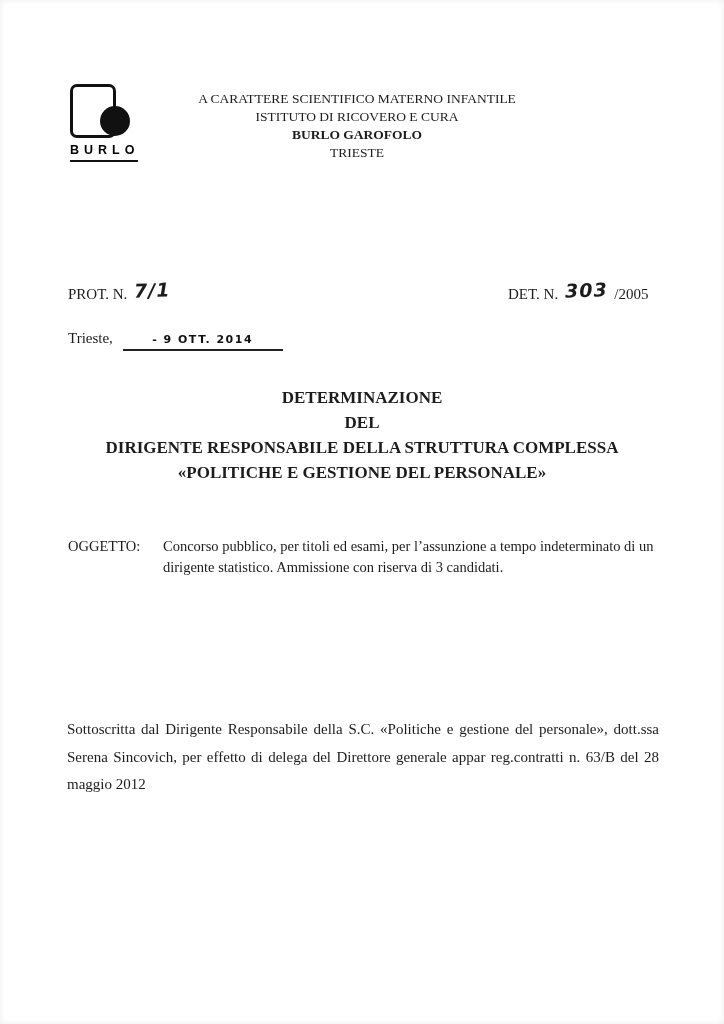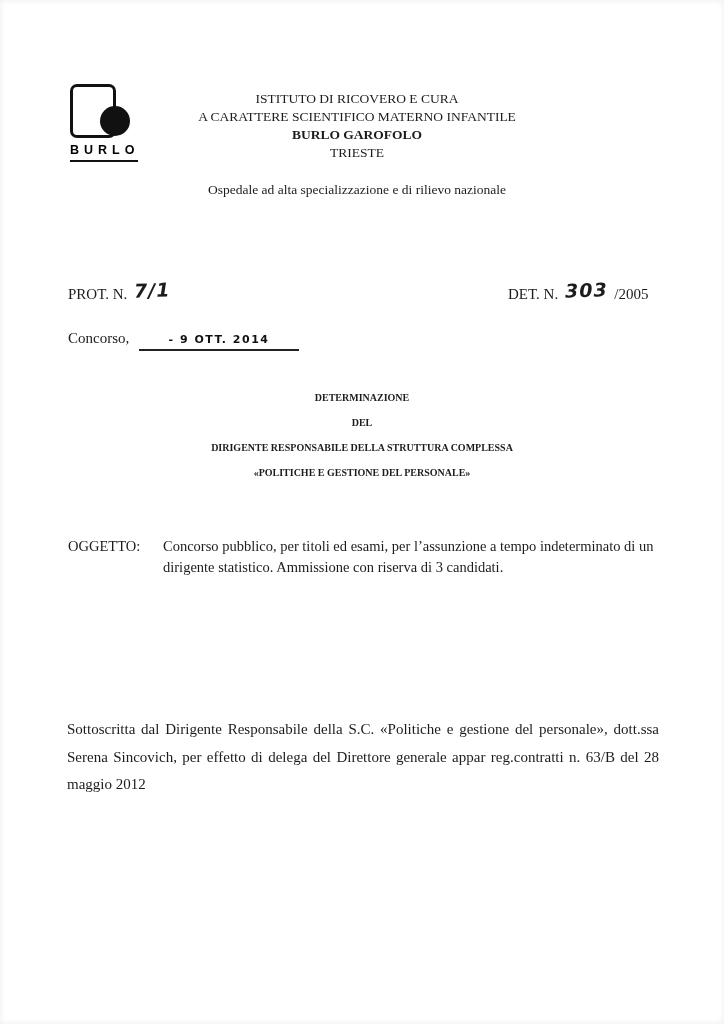--- a/index.html
+++ b/index.html
@@ -68,21 +68,21 @@
     border-bottom: 2px solid #222;
     padding: 0 6px 3px; margin-left: 6px;
     font-family: "DejaVu Sans", sans-serif;
     font-weight: bold; font-size: 11px; letter-spacing: 1.5px;
     color: #111;
   }
 
   
   .title {
     position: absolute; top: 390px; left: 0; width: 724px;
-    text-align: center; font-weight: bold; font-size: 10px;
+    text-align: center; font-weight: bold; font-size: 17px;
   }
   .title div { margin-bottom: 9px; line-height: 16px; }
 
   
   .subject {
     position: absolute; top: 536px; left: 68px;
     display: flex; font-size: 14.5px; line-height: 21px;
   }
   .subject-label { width: 95px; flex: none; }
   .subject-text { width: 497px; }
@@ -101,43 +101,42 @@
   <div class="logo">
     <div class="logo-mark">
       <div class="logo-square"></div>
       <div class="logo-circle"></div>
     </div>
     <div class="logo-word">BURLO</div>
     <div class="logo-rule"></div>
   </div>
 
   <div class="letterhead">
+    <div>A CARATTERE SCIENTIFICO MATERNO INFANTILE</div>
     <div>ISTITUTO DI RICOVERO E CURA</div>
-    <div>A CARATTERE SCIENTIFICO MATERNO INFANTILE</div>
     <div class="bold">BURLO GAROFOLO</div>
     <div>TRIESTE</div>
     <div class="letterhead-sub">
-      <div>Ospedale ad alta specializzazione e di rilievo nazionale</div>
     </div>
   </div>
 
   <div class="refs">
     <div class="prot">
       <span>PROT. N.</span>
       <span class="hand">7/1</span>
     </div>
     <div class="det">
       <span>DET. N.</span>
       <span class="hand">303</span>
       <span>/2005</span>
     </div>
   </div>
 
   <div class="dateline">
-    <span>Concorso,</span>
+    <span>Trieste,</span>
     <span class="date-stamp">- 9 OTT. 2014</span>
   </div>
 
   <div class="title">
     <div>DETERMINAZIONE</div>
     <div>DEL</div>
     <div>DIRIGENTE RESPONSABILE  DELLA STRUTTURA COMPLESSA</div>
     <div>«POLITICHE E GESTIONE DEL PERSONALE»</div>
   </div>
 

